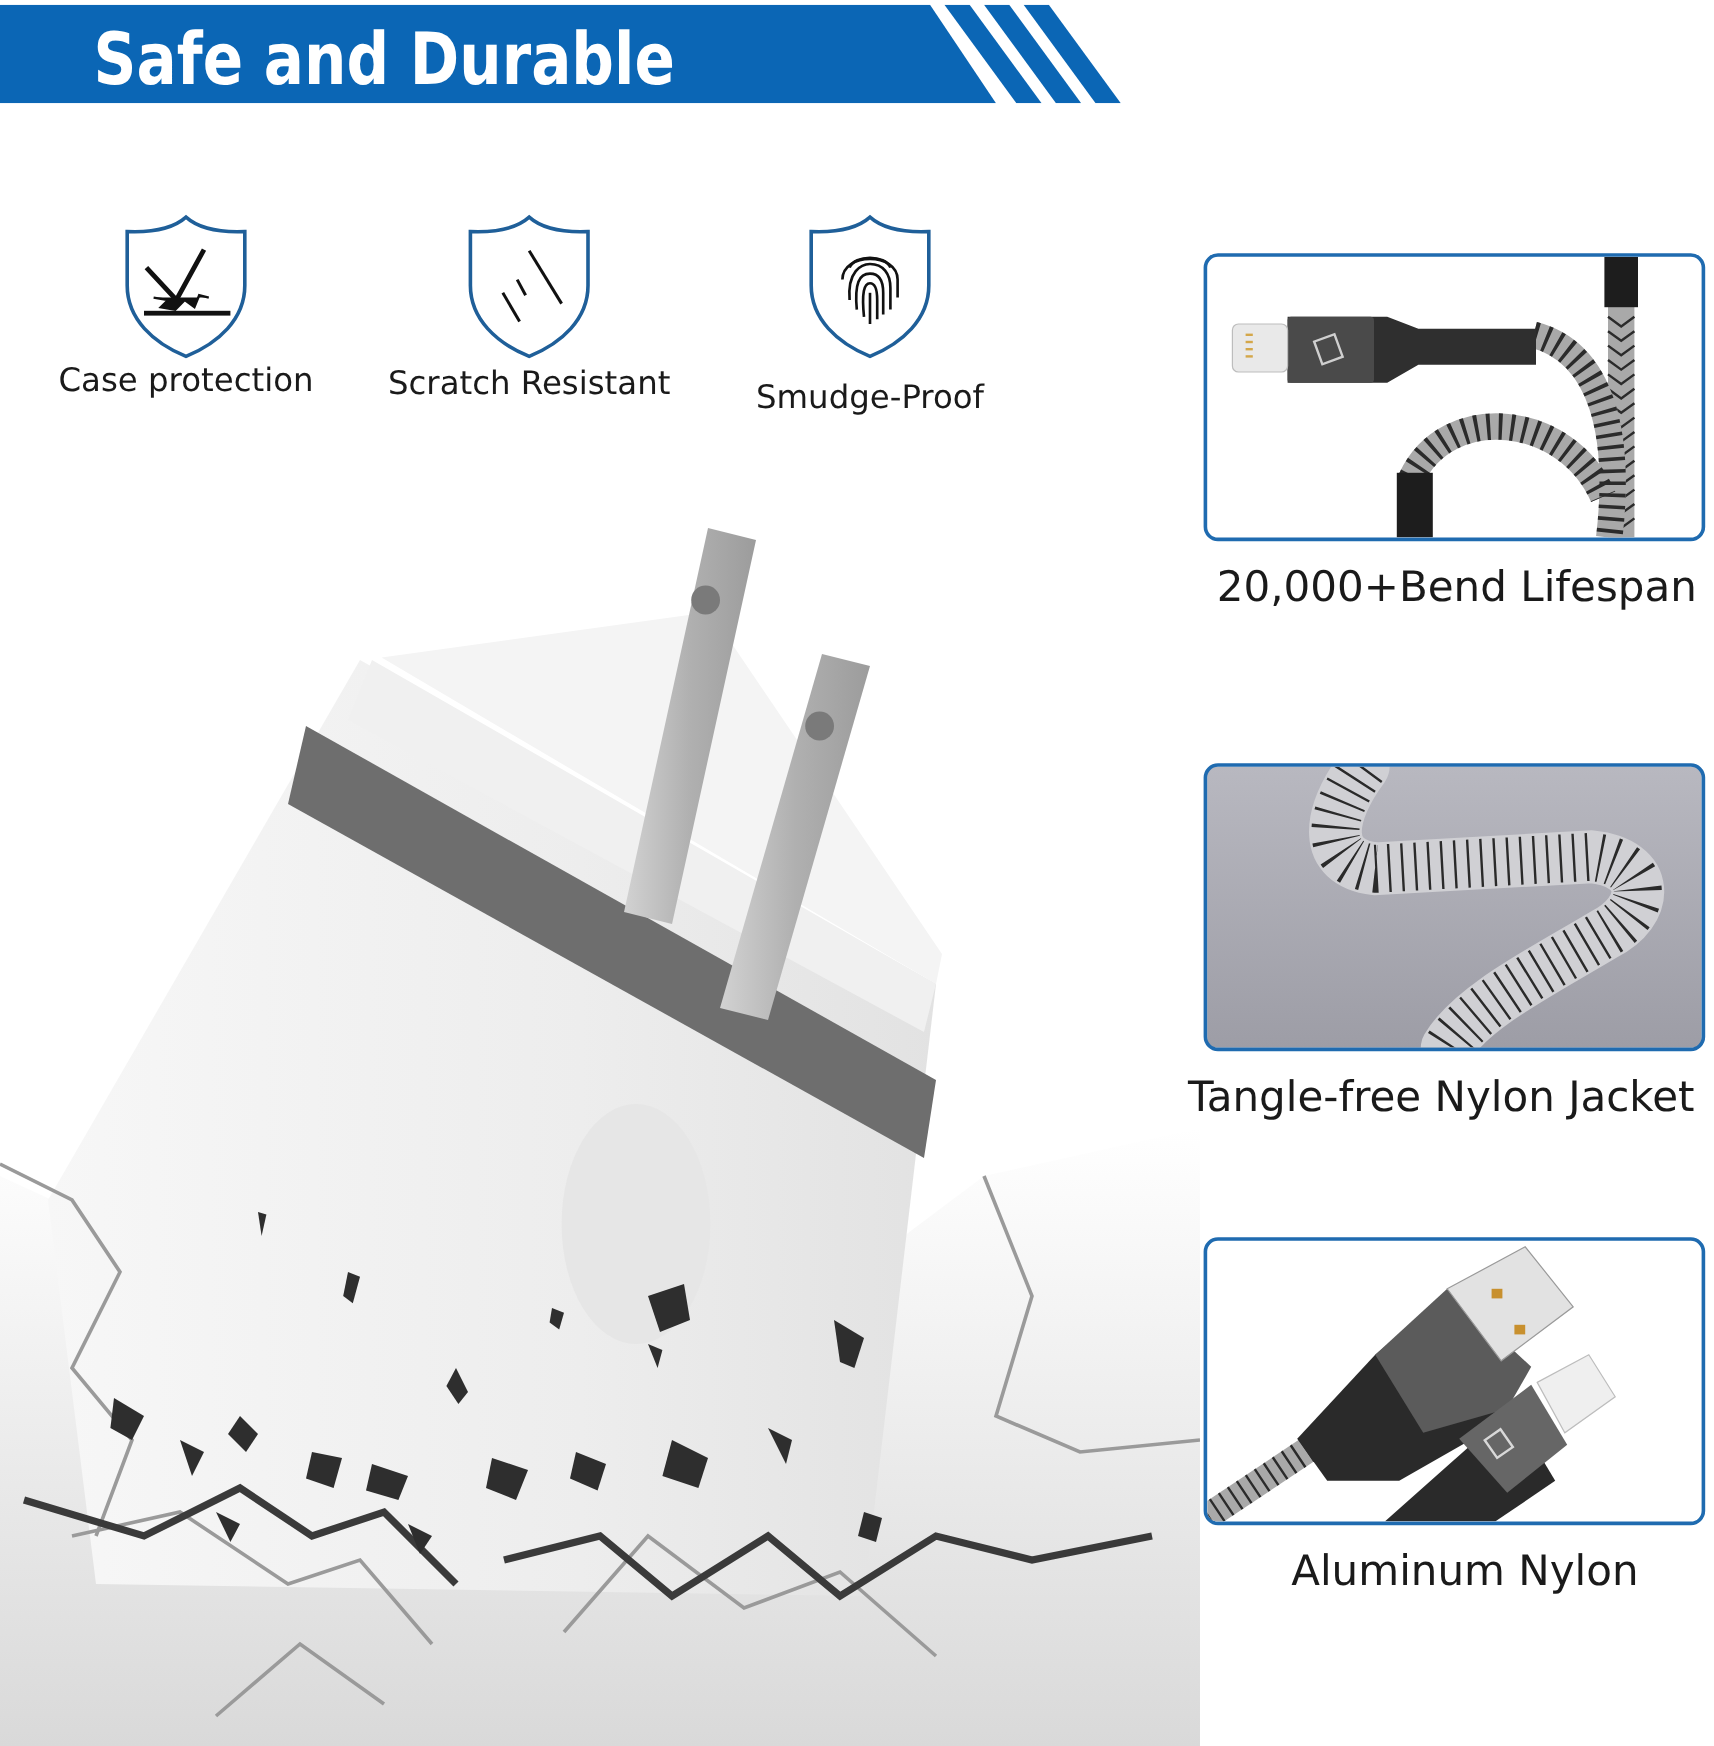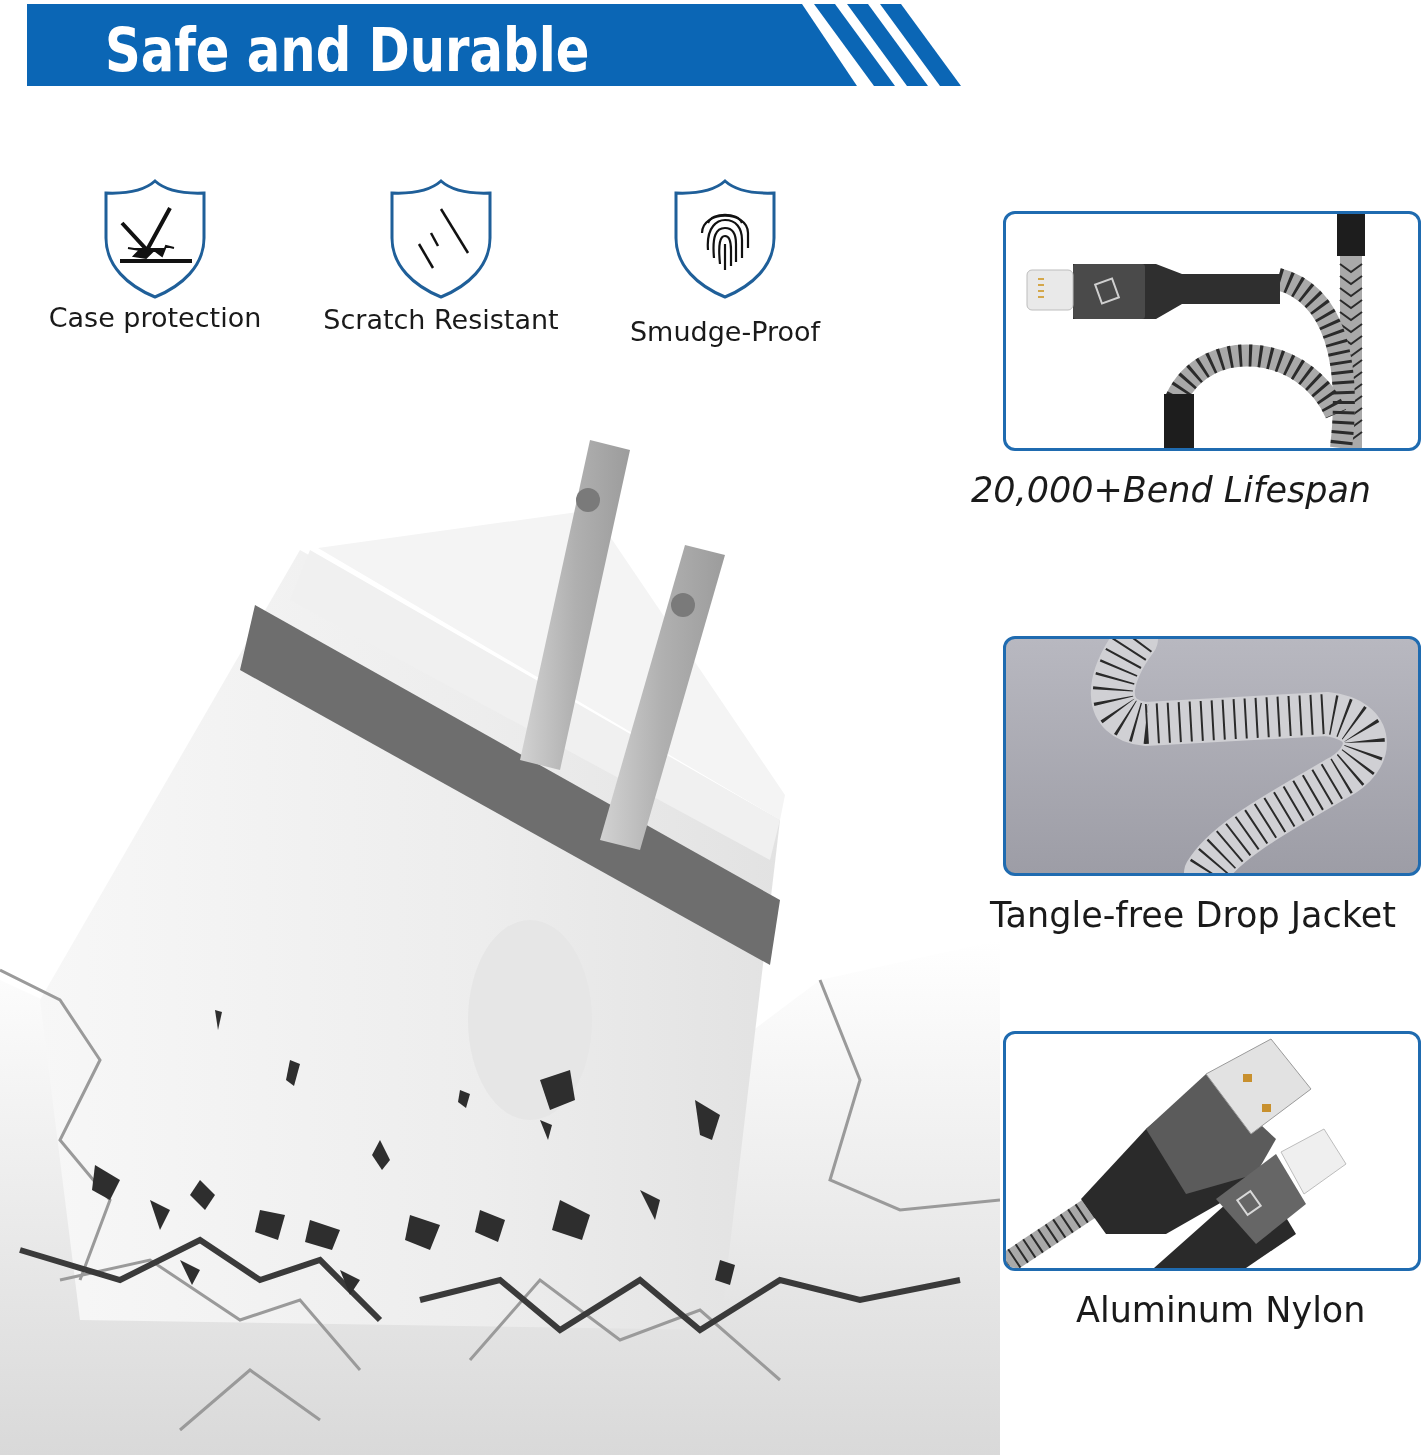--- a/index.html
+++ b/index.html
@@ -1,17 +1,17 @@
 <!DOCTYPE html>
 <html><head>
 <meta charset="utf-8">
 <style>
   html, body { margin:0; padding:0; }
   body { width:1428px; height:1455px; position:relative; background:#ffffff; overflow:hidden; font-family:"DejaVu Sans", sans-serif; }
-  .banner { position:absolute; left:0; top:4px; width:935px; height:82px;margin-left:27px; }
+  .banner { position:absolute; left:0; top:4px; width:935px; height:82px; }
   .banner-title { position:absolute; left:78px; top:6px; font-family:"DejaVu Sans", sans-serif; font-weight:bold; font-size:60px; color:#ffffff; letter-spacing:0px; line-height:80px; font-stretch:condensed; transform:scaleX(0.92); transform-origin:left center; }
   .feature { position:absolute; text-align:center; }
   .feature .label { font-family:"DejaVu Sans", sans-serif; font-size:27px; color:#1a1a1a; white-space:nowrap; }
   .shield { display:block; margin:0 auto; }
   .panel { position:absolute; border:3px solid #1f6bb0; border-radius:12px; overflow:hidden; box-sizing:border-box; }
   .panel-caption { position:absolute; font-family:"DejaVu Sans", sans-serif; font-size:35px; color:#1a1a1a; white-space:nowrap; }
   .scene { position:absolute; left:0; top:380px; width:1000px; height:1075px; }
 </style>
 </head>
 <body>
@@ -156,29 +156,29 @@
 
     <rect x="21" y="56" width="46" height="40" rx="5" fill="#e9e9e9" stroke="#bdbdbd"></rect>
     <g fill="#d4a74a">
         <rect x="32" y="64" width="6" height="2"></rect>
         <rect x="32" y="70" width="6" height="2"></rect>
         <rect x="32" y="76" width="6" height="2"></rect>
         <rect x="32" y="82" width="6" height="2"></rect>
       </g>
   </svg>
 </div>
-<div class="panel-caption" style="left:971px; top:470px;font-style:italic;">20,000+Bend Lifespan</div>
+<div class="panel-caption" style="left:1014px; top:470px;">20,000+Bend Lifespan</div>
 
 <div class="panel" style="left:1003px; top:636px; width:418px; height:240px; background:linear-gradient(180deg,#b8b8c0,#9d9da6);">
   <svg width="412" height="234" viewBox="0 0 412 234">
     <path d="M130 0 C100 40 95 80 140 85 L320 75 C370 80 370 120 330 140 C280 170 220 200 200 234" fill="none" stroke="#d0d0d4" stroke-width="44" stroke-linecap="round"></path>
     <path d="M130 0 C100 40 95 80 140 85 L320 75 C370 80 370 120 330 140 C280 170 220 200 200 234" fill="none" stroke="#2a2a2a" stroke-width="40" stroke-dasharray="2 9"></path>
   </svg>
 </div>
-<div class="panel-caption" style="left:990px; top:895px;">Tangle-free Drop Jacket</div>
+<div class="panel-caption" style="left:990px; top:895px;">Tangle-free Nylon Jacket</div>
 
 <div class="panel" style="left:1003px; top:1031px; width:418px; height:240px; background:#ffffff;">
   <svg width="412" height="234" viewBox="0 0 412 234">
 
     <path d="M0 230 L90 170" stroke="#a9a9a9" stroke-width="22"></path>
     <path d="M0 230 L90 170" stroke="#2b2b2b" stroke-width="22" stroke-dasharray="2 7"></path>
 
     <path d="M75 165 L140 95 L170 70 L250 130 L230 160 L160 200 L100 200 Z" fill="#2a2a2a"></path>
     <path d="M140 95 L200 40 L270 105 L250 140 L180 160 Z" fill="#5b5b5b"></path>
 

